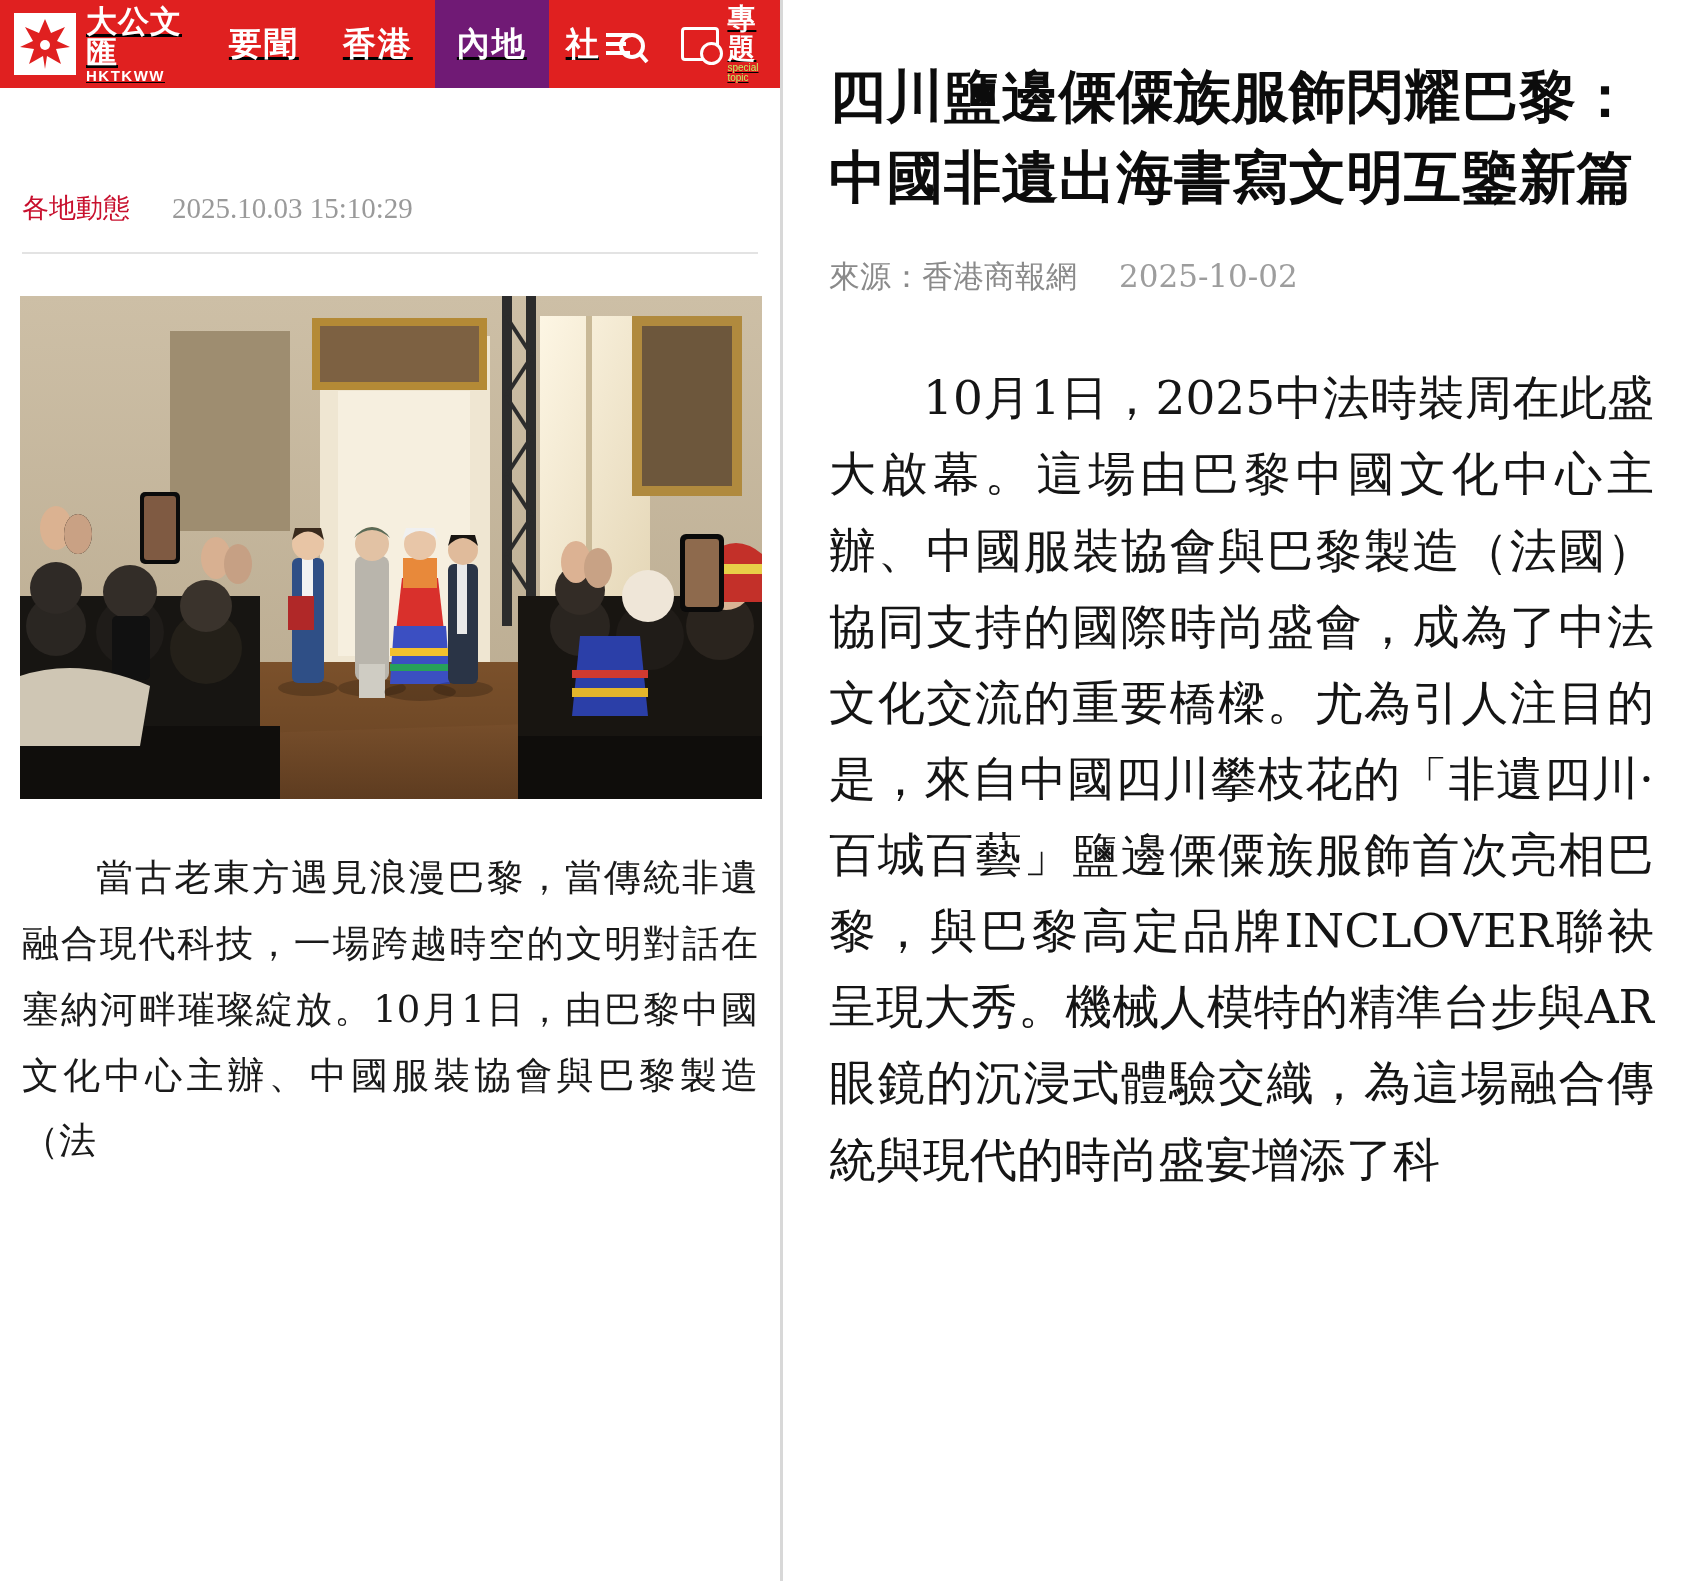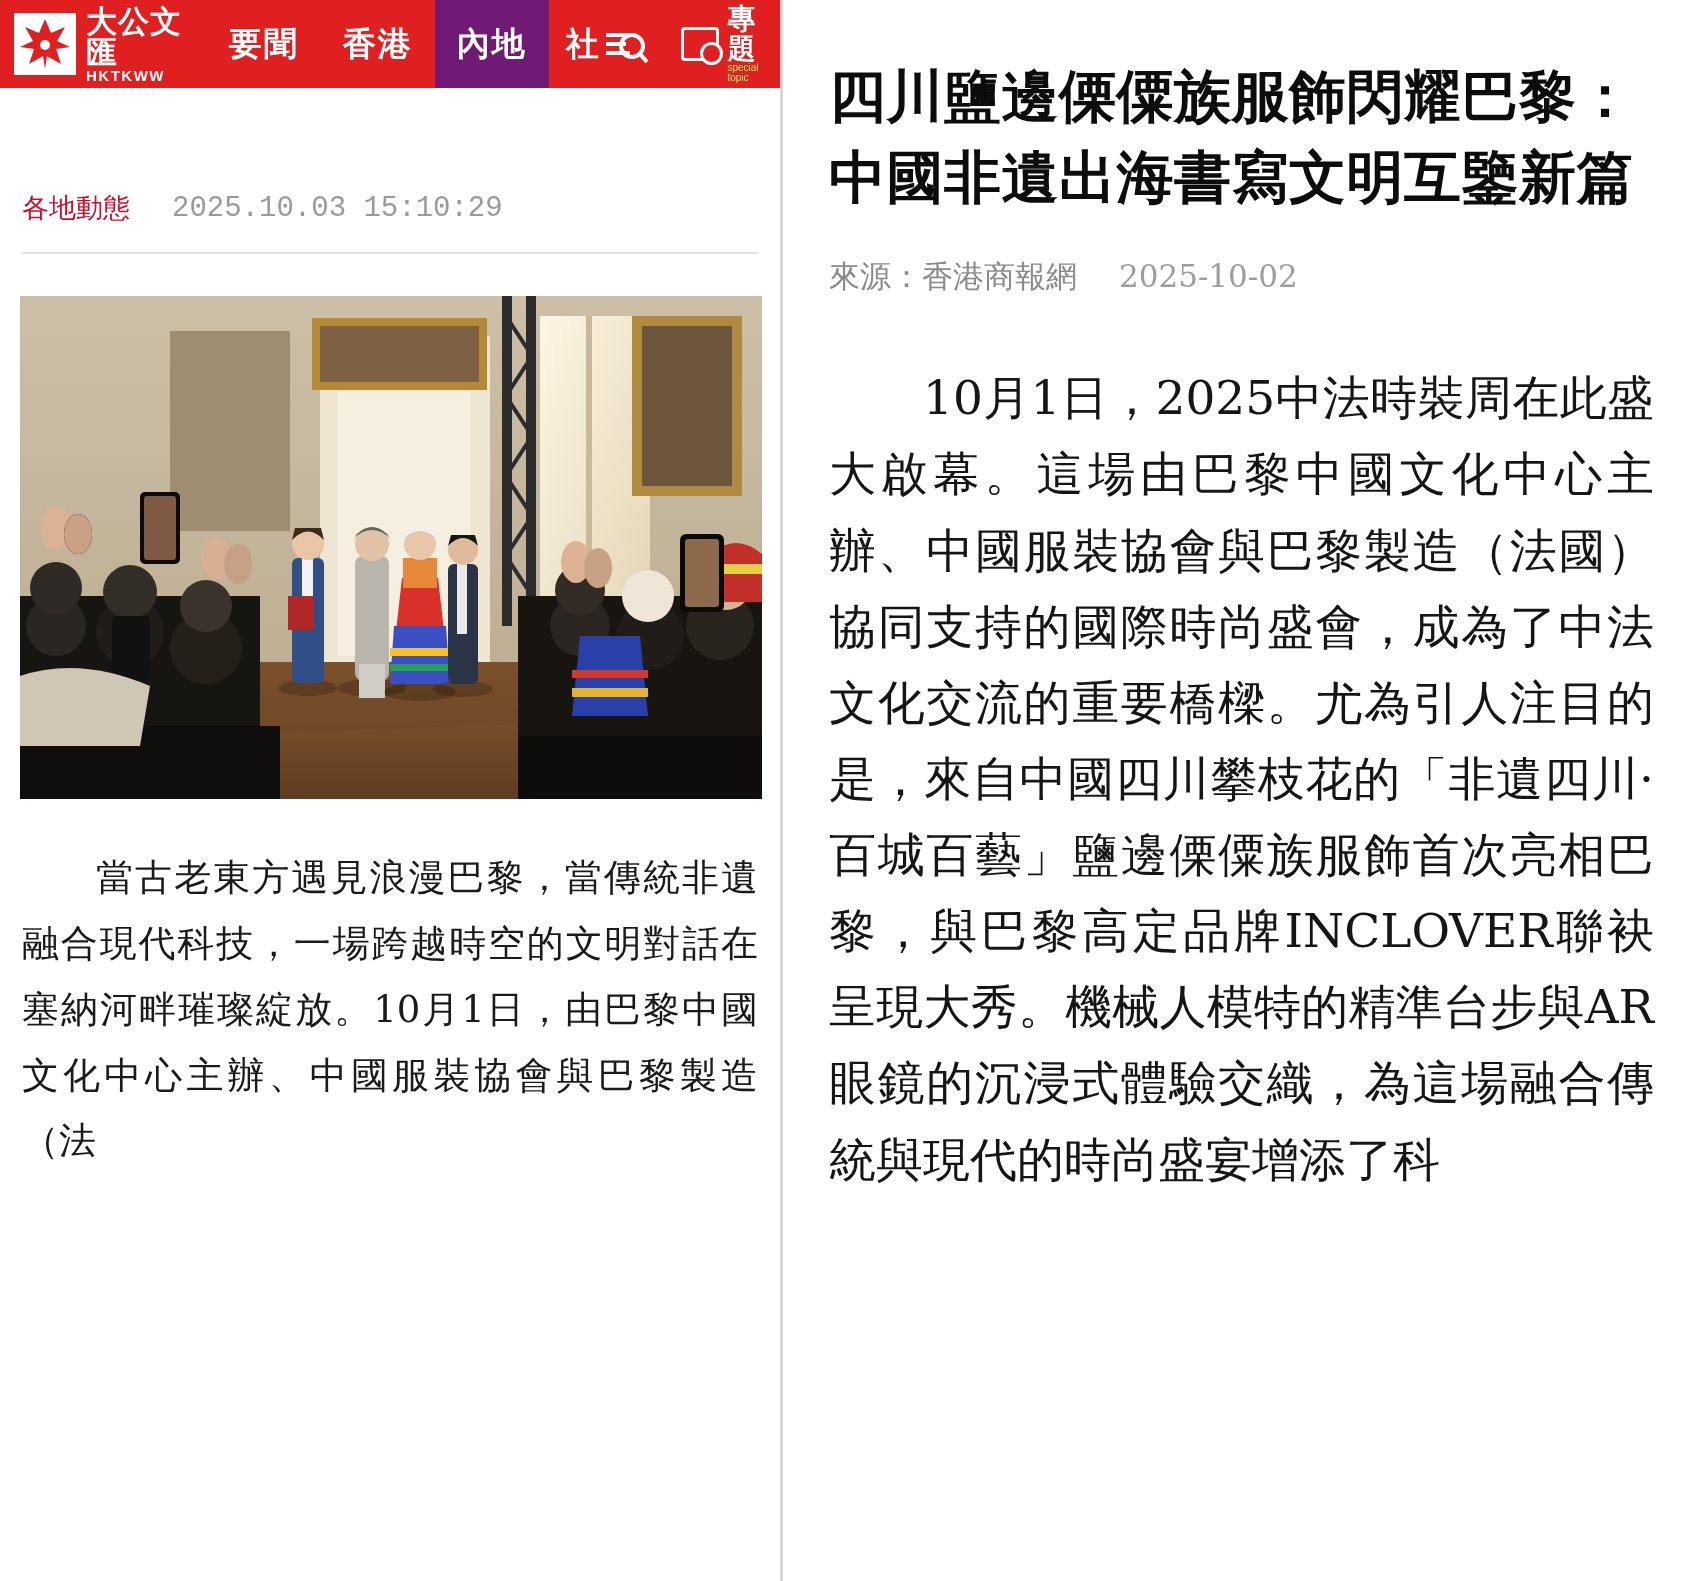--- a/index.html
+++ b/index.html
@@ -29,20 +29,21 @@
     overflow: hidden;
     border-right: 3px solid #d8d8d8;
   }
 
   .topbar {
     height: 88px;
     background: #e02020;
     display: flex;
     align-items: stretch;
     position: relative;
+    text-decoration: underline;
   }
   .logo-box {
     width: 213px;
     background: #e02020;
     display: flex;
     align-items: center;
     padding-left: 14px;
     gap: 10px;
   }
   .logo-mark {
@@ -167,21 +168,21 @@
   }
   .meta-cat {
     color: #c8102e;
     font-size: 27px;
     font-family: "DejaVu Sans", sans-serif;
     font-weight: 500;
   }
   .meta-time {
     color: #9a9a9a;
     font-size: 29px;
-    font-family: Liberation Mono, monospace;
+    font-family: Liberation Serif, serif;
   }
 
   .hero-wrap {
     margin: 42px 20px 0 20px;
     width: 742px;
     height: 503px;
     overflow: hidden;
     position: relative;
     background: #2b2622;
   }

